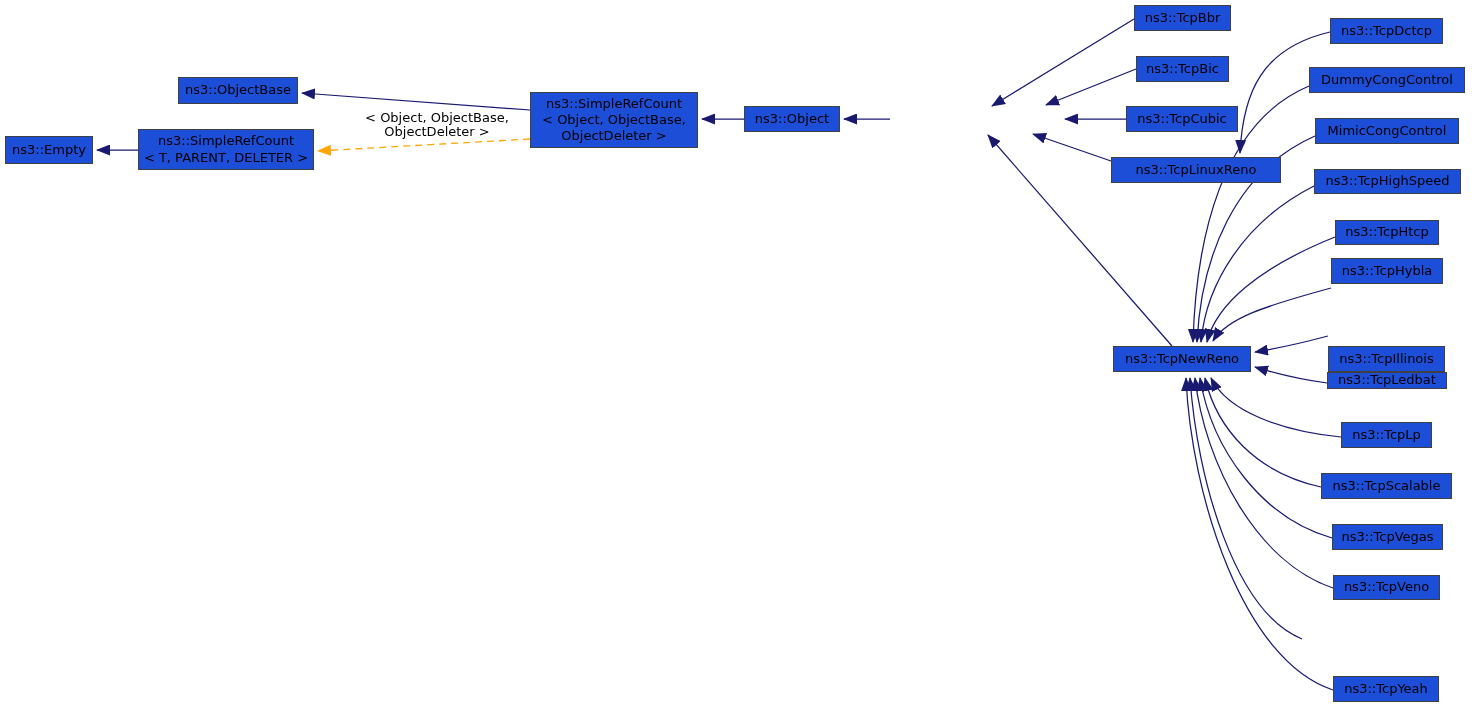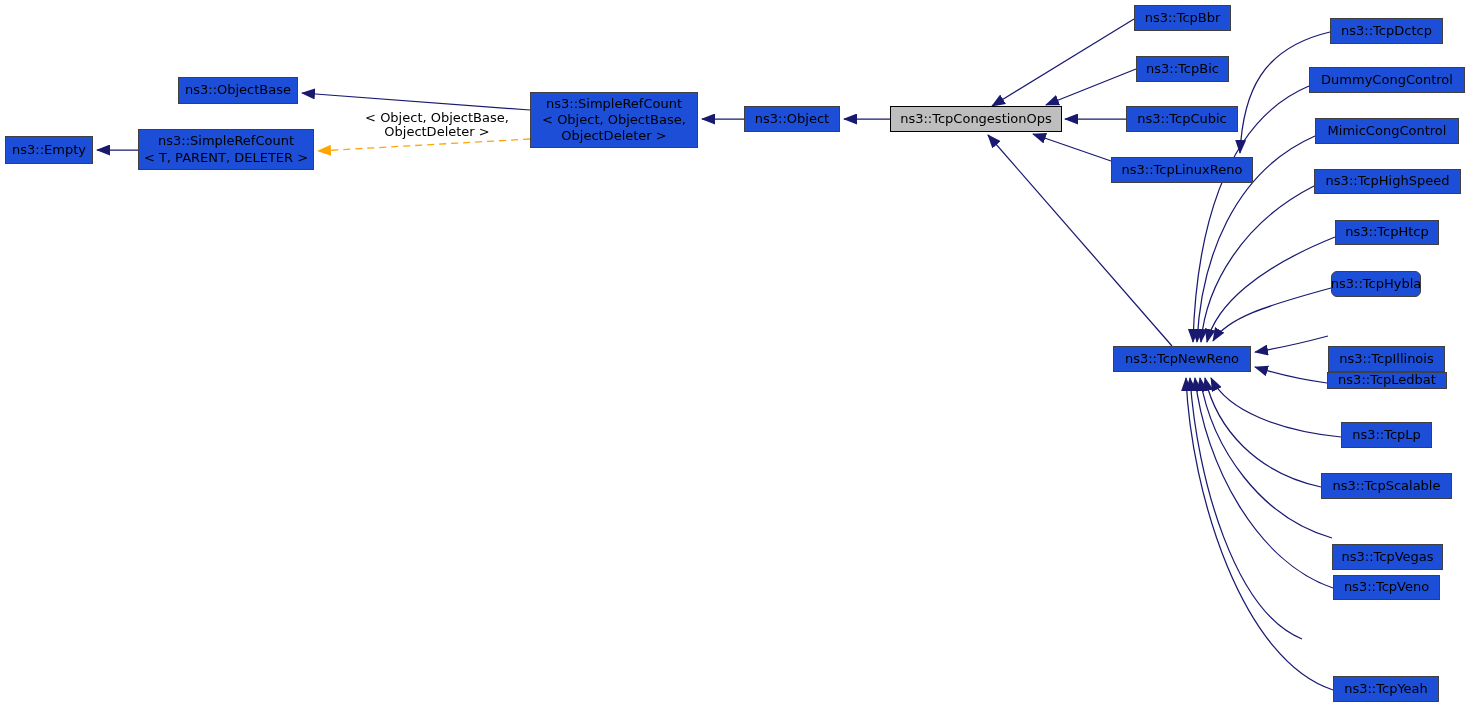--- a/index.html
+++ b/index.html
@@ -107,37 +107,34 @@
   <div class="node" style="left:530px;top:92px;width:168px;height:56px;">
     <span>ns3::SimpleRefCount</span>
     <span>&lt; Object, ObjectBase,</span>
     <span>ObjectDeleter &gt;</span>
   </div>
 
   <div class="node" style="left:744px;top:106px;width:96px;height:26px;">
     <span>ns3::Object</span>
   </div>
 
-  <div class="node node-highlight" style="left:890px;top:106px;width:172px;height:26px;">
-    <span>ns3::TcpCongestionOps</span>
-  </div>
 
   <div class="node" style="left:1134px;top:5px;width:97px;height:26px;">
     <span>ns3::TcpBbr</span>
   </div>
 
   <div class="node" style="left:1136px;top:56px;width:93px;height:26px;">
     <span>ns3::TcpBic</span>
   </div>
 
   <div class="node" style="left:1126px;top:106px;width:112px;height:26px;">
     <span>ns3::TcpCubic</span>
   </div>
 
-  <div class="node" style="left:1111px;top:157px;width:142px;height:26px;">
+  <div class="node" style="left:1111px;top:157px;width:170px;height:26px;">
     <span>ns3::TcpLinuxReno</span>
   </div>
 
   <div class="node" style="left:1113px;top:346px;width:138px;height:26px;">
     <span>ns3::TcpNewReno</span>
   </div>
 
   <div class="node" style="left:1330px;top:18px;width:113px;height:26px;">
     <span>ns3::TcpDctcp</span>
   </div>
@@ -151,41 +148,41 @@
   </div>
 
   <div class="node" style="left:1314px;top:169px;width:147px;height:25px;">
     <span>ns3::TcpHighSpeed</span>
   </div>
 
   <div class="node" style="left:1335px;top:220px;width:104px;height:25px;">
     <span>ns3::TcpHtcp</span>
   </div>
 
-  <div class="node" style="left:1331px;top:271px;width:90px;height:26px;border-radius:6px;">
+  <div class="node" style="left:1331px;top:258px;width:112px;height:26px;">
     <span>ns3::TcpHybla</span>
   </div>
 
   <div class="node" style="left:1328px;top:321px;width:117px;height:26px;margin-top:25px;">
     <span>ns3::TcpIllinois</span>
   </div>
 
   <div class="node" style="left:1327px;top:372px;width:120px;height:17px;">
     <span>ns3::TcpLedbat</span>
   </div>
 
   <div class="node" style="left:1341px;top:422px;width:91px;height:26px;">
     <span>ns3::TcpLp</span>
   </div>
 
   <div class="node" style="left:1321px;top:473px;width:131px;height:26px;">
     <span>ns3::TcpScalable</span>
   </div>
 
-  <div class="node" style="left:1332px;top:524px;width:111px;height:26px;margin-top:20px;">
+  <div class="node" style="left:1332px;top:524px;width:111px;height:26px;">
     <span>ns3::TcpVegas</span>
   </div>
 
   <div class="node" style="left:1333px;top:575px;width:107px;height:25px;">
     <span>ns3::TcpVeno</span>
   </div>
 
 
   <div class="node" style="left:1333px;top:676px;width:106px;height:26px;">
     <span>ns3::TcpYeah</span>

